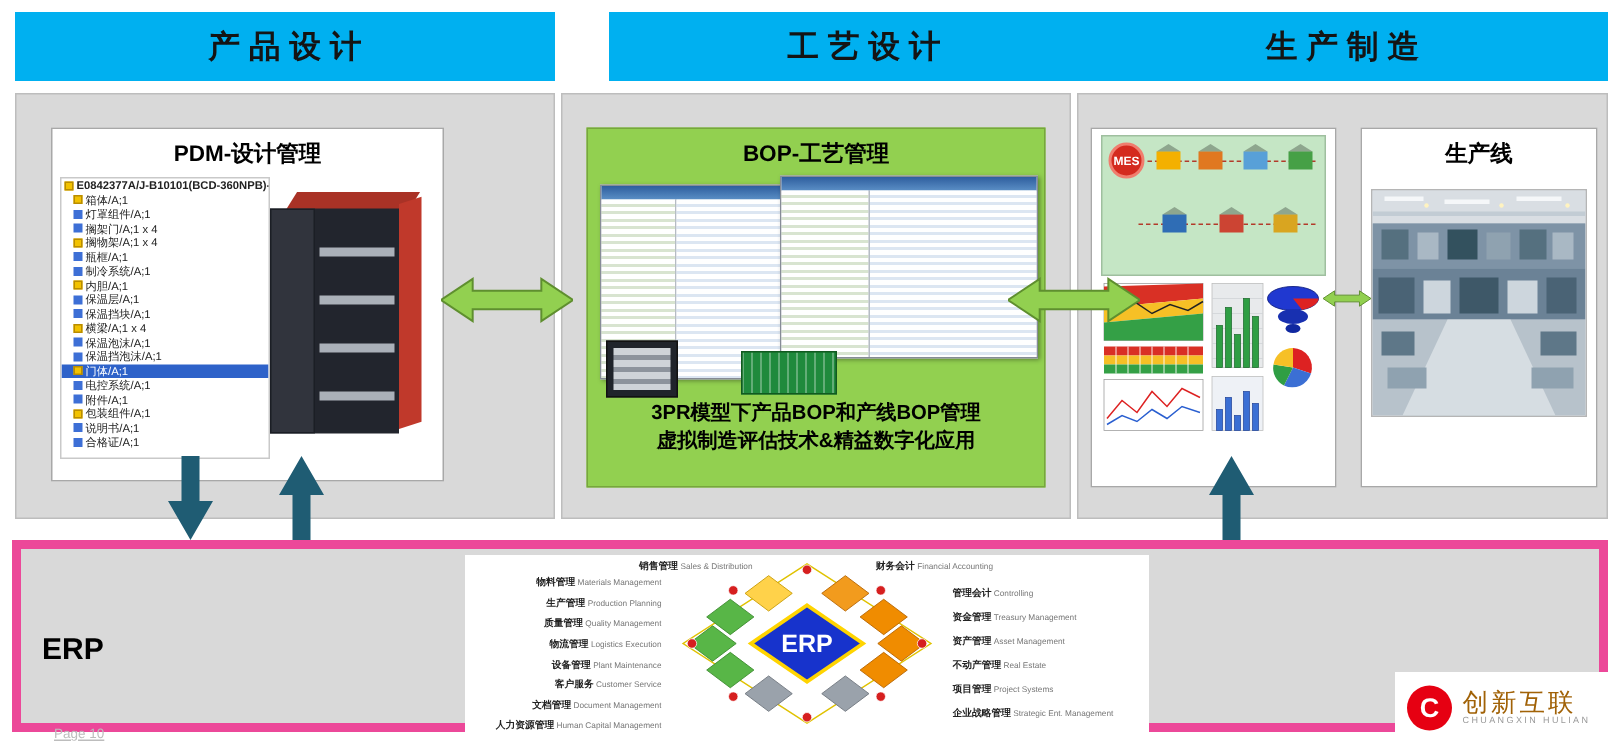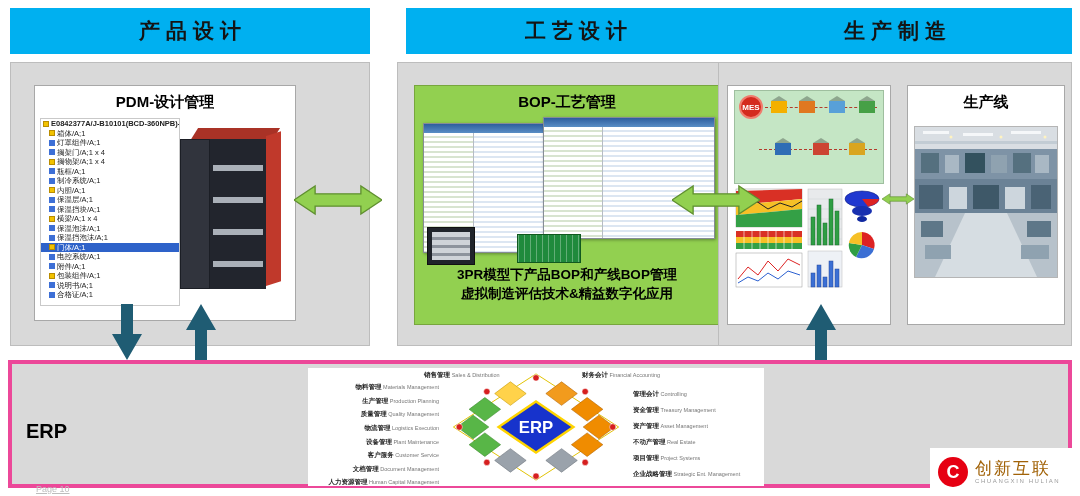--- a/index.html
+++ b/index.html
@@ -5,21 +5,21 @@
   html,body{margin:0;padding:0;background:#fff;font-family:"Liberation Sans",sans-serif;}
   .stage{position:relative;width:1080px;height:496px;background:#fff;overflow:hidden;}
 
   
   .header{position:absolute;top:8px;height:46px;background:#00b0f0;display:flex;align-items:center;justify-content:center;
           font-size:21px;font-weight:bold;color:#141414;letter-spacing:6px;padding-left:6px;box-sizing:border-box;}
   #h1{left:10px;width:360px;} #h2{left:374px;width:340px;margin-left:32px;} #h3{left:718px;width:354px;}
 
   
   .panel{position:absolute;top:62px;height:284px;background:#d9d9d9;border:1px solid #bdbdbd;box-sizing:border-box;}
-  #p1{left:10px;width:360px;} #p2{left:374px;width:340px;margin-left:23px;} #p3{left:718px;width:354px;}
+  #p1{left:10px;width:360px;} #p2{left:374px;width:340px;} #p3{left:718px;width:354px;}
 
   
   .pdm-box{position:absolute;left:23px;top:22px;width:262px;height:236px;background:#fff;border:1px solid #a8a8a8;box-sizing:border-box;}
   .box-title{text-align:center;font-weight:bold;font-size:15px;color:#000;margin-top:7px;}
   .pdm-row{display:flex;gap:5px;padding:6px 5px 0 5px;}
   .bom-tree{width:138px;height:186px;border:1px solid #c9c9c9;overflow:hidden;font-size:7.5px;line-height:9.5px;color:#222;background:#fff;}
   .bom-row{display:flex;align-items:center;gap:2px;white-space:nowrap;padding-left:8px;}
   .bom-root{padding-left:2px;font-weight:bold;}
   .bom-ic{display:inline-block;width:6px;height:6px;flex:0 0 6px;}
   .ic-y{background:#f2c200;border:1px solid #b98c00;box-sizing:border-box;}
@@ -61,21 +61,21 @@
   .mes-line{position:absolute;border-top:1px dashed #b33a2a;height:0;}
   .mes-charts{display:block;margin:3px auto 0 auto;}
   .line-box{position:absolute;left:188px;top:22px;width:158px;height:240px;background:#fff;border:1px solid #a8a8a8;box-sizing:border-box;}
   .line-photo{display:block;margin:14px auto 0 auto;border:1px solid #b5b5b5;}
 
   
   .h-arrow{position:absolute;z-index:6;}
   .v-arrow{position:absolute;z-index:6;}
 
   
-  .erp-band{position:absolute;left:8px;top:360px;width:1064px;height:128px;background:#d9d9d9;border:4px solid #ec4899;box-sizing:border-box;}
+  .erp-band{position:absolute;left:8px;top:360px;width:1064px;height:128px;background:#d9d9d9;border:6px solid #ec4899;box-sizing:border-box;}
   .erp-label{position:absolute;left:14px;top:56px;font-size:20px;font-weight:bold;color:#000;}
   .erp-diagram{position:absolute;left:296px;top:4px;width:456px;height:118px;background:#fff;display:flex;box-sizing:border-box;}
   .erp-col{width:134px;display:flex;flex-direction:column;justify-content:center;gap:1px;box-sizing:border-box;padding-top:10px;}
   #erp-left{text-align:right;padding-right:3px;}
   #erp-right{text-align:left;padding-left:3px;}
   .erp-lab{white-space:nowrap;overflow:hidden;line-height:11px;}
   .erp-lab .zh{font-weight:bold;font-size:6.5px;color:#222;}
   .erp-lab .en{font-size:5.5px;color:#777;}
   .erp-top{position:absolute;font-size:6px;white-space:nowrap;z-index:2;}
   #erp-top-left{top:3px;left:116px;}

